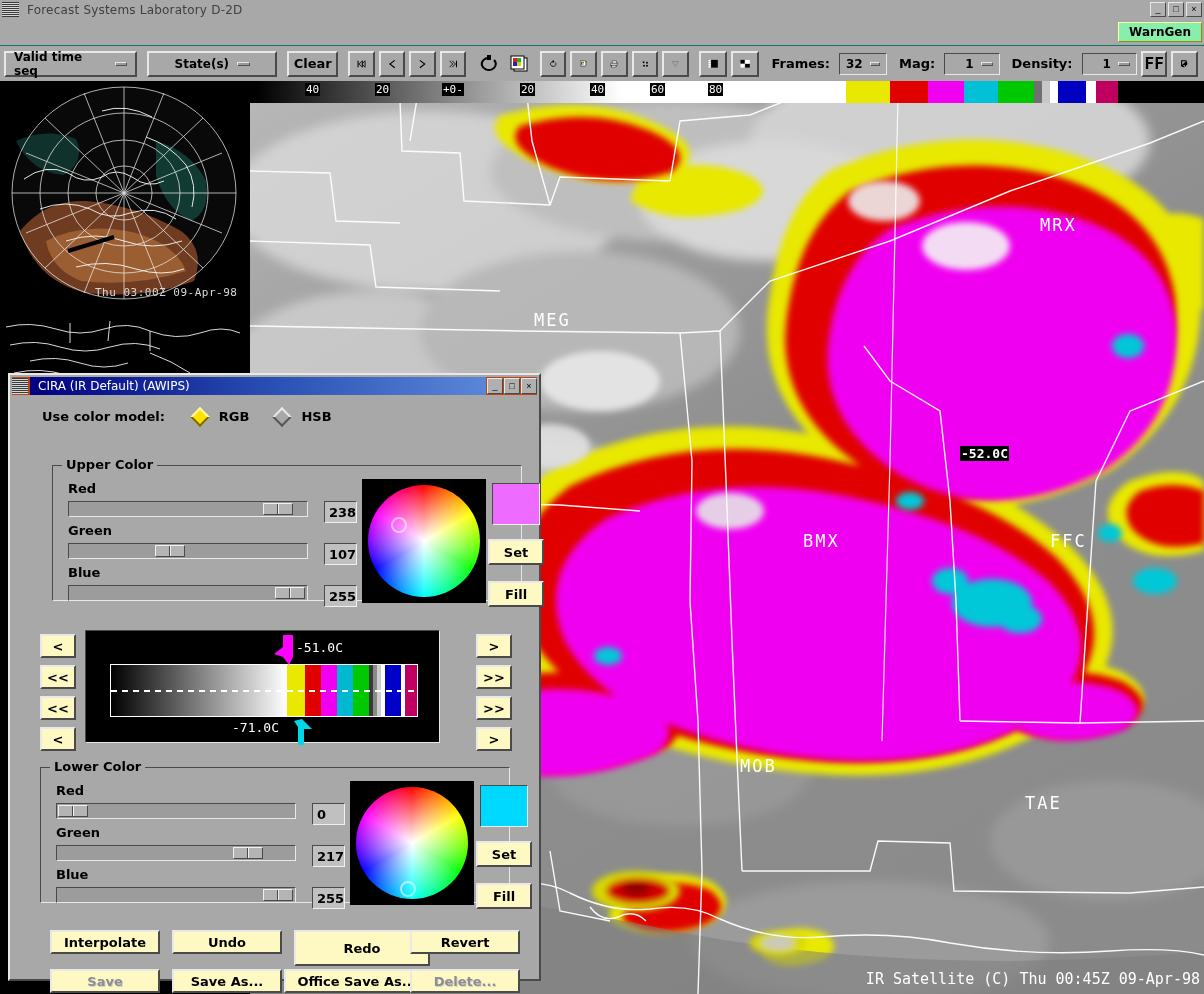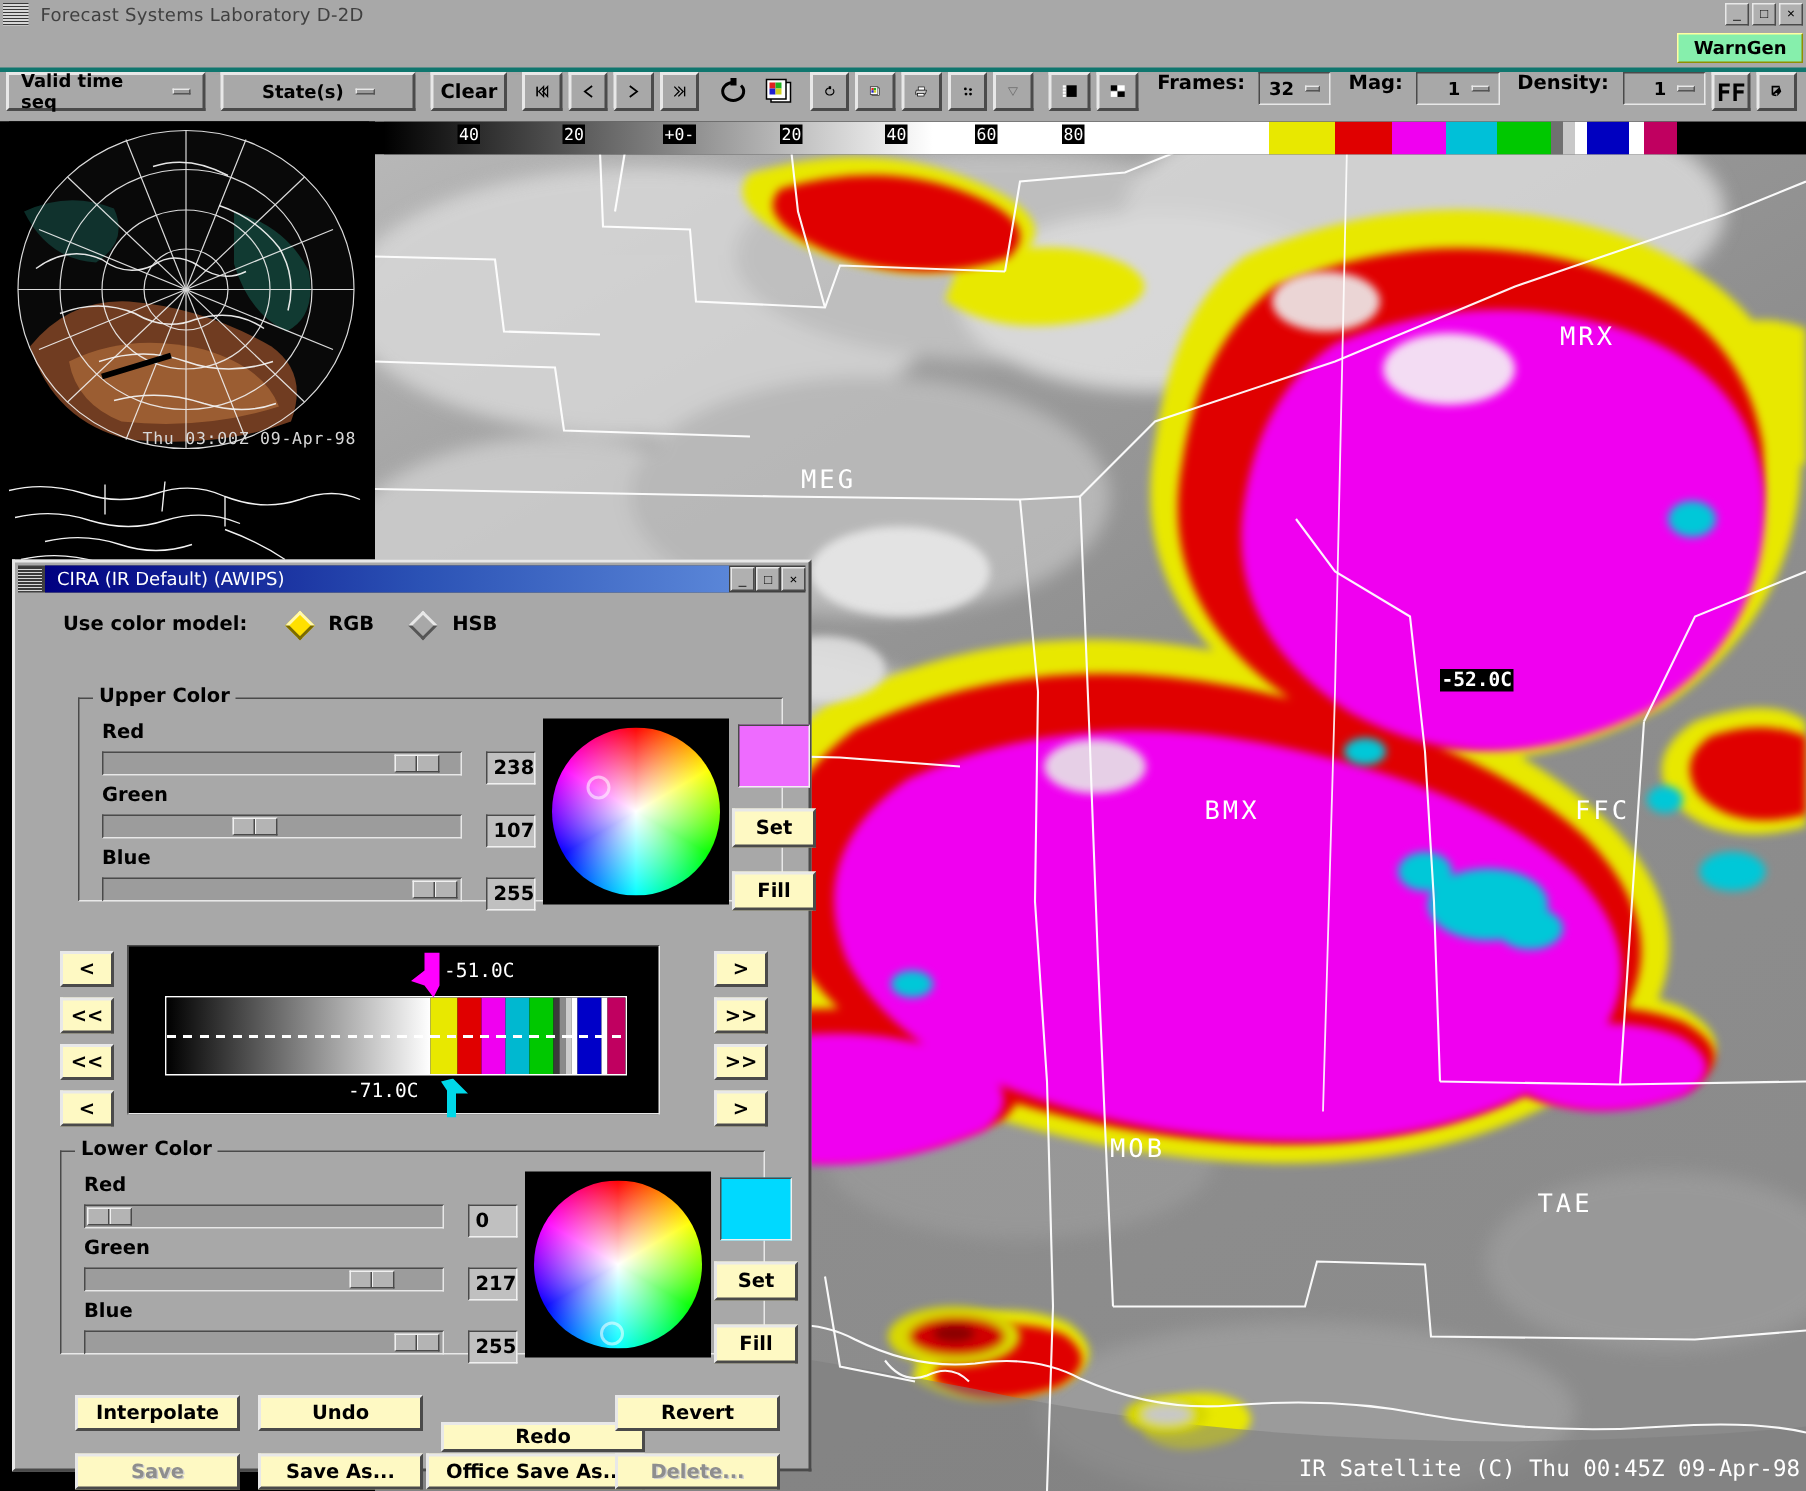--- a/index.html
+++ b/index.html
@@ -60,22 +60,22 @@
     position:absolute; right:2px; top:22px;
     background:#86efac; color:#000; font-weight:bold; font-size:12px;
     padding:2px 10px; font-family:"DejaVu Sans", sans-serif;
     border-top:1px solid #ffffa0; border-left:1px solid #ffffa0;
     border-right:1px solid #909000; border-bottom:1px solid #909000;
   }
 
   
   #toolbar {
     position:absolute; left:0; top:45px; width:1204px; height:36px;
-    background:#a8a8a8; display:flex; padding-left:4px; gap:4px;
-    border-top:3px solid #0f766e;
+    background:#a8a8a8; display:flex; align-items:center; padding-left:4px; gap:4px;
+    border-top:1px solid #0f766e;
   }
   .tb-opt {
     height:26px; background:#a8a8a8; display:flex; align-items:center;
     justify-content:center; gap:8px; font-size:12px; font-weight:bold;
     font-family:"DejaVu Sans", sans-serif; color:#000; padding:0 8px; position:relative;
   }
   .tb-opt .dash { width:13px; height:4px; background:#9a9a9a;
       border-top:1px solid #e8e8e8; border-left:1px solid #e8e8e8;
       border-right:1px solid #555; border-bottom:1px solid #555; }
   .tb-btn {
@@ -129,21 +129,21 @@
 
   
   #cira {
     position:absolute; left:8px; top:373px; width:533px; height:608px;
     background:#a8a8a8;
     border-top:2px solid #e8e8e8; border-left:2px solid #e8e8e8;
     border-right:2px solid #4a4a4a; border-bottom:2px solid #4a4a4a;
   }
   #cira-tb {
     position:absolute; left:2px; top:2px; width:525px; height:18px;
-    display:flex; align-items:center; background:#404040;
+    display:flex; align-items:center; background:#c2410c;
   }
   #cira-tb .grip {
     width:16px; height:16px; background:#b8b8b8;
     background-image: repeating-linear-gradient(to bottom,#3a3a3a 0px,#3a3a3a 1px,#d8d8d8 1px,#d8d8d8 2px);
   }
   #cira-tb .bar {
     flex:1; height:18px; margin-left:2px;
     background:linear-gradient(to right,#000080 0%,#2b52b5 55%,#5a86d8 100%);
     display:flex; align-items:center;
   }
@@ -769,21 +769,21 @@
           </div>
         </div>
         <div class="swatch" id="loSw" style="position: absolute; left: 440px; top: 26px; background: rgb(0, 217, 255);"></div>
         <div class="mbtn" style="position:absolute;left:436px;top:82px;width:56px;height:26px">Set</div>
         <div class="mbtn" style="position:absolute;left:436px;top:124px;width:56px;height:26px">Fill</div>
       </div>
 
       <div>
         <div class="mbtn" style="position:absolute;left:38px;top:533px;width:110px;height:24px">Interpolate</div>
         <div class="mbtn" style="position:absolute;left:160px;top:533px;width:110px;height:24px">Undo</div>
-        <div class="mbtn" style="position:absolute;left:282px;top:551px;width:136px;height:20px">Redo</div>
+        <div class="mbtn" style="position:absolute;left:282px;top:533px;width:136px;height:36px">Redo</div>
         <div class="mbtn" style="position:absolute;left:398px;top:533px;width:110px;height:24px">Revert</div>
         <div class="mbtn dis" style="position:absolute;left:38px;top:572px;width:110px;height:24px">Save</div>
         <div class="mbtn" style="position:absolute;left:160px;top:572px;width:110px;height:24px">Save As...</div>
         <div class="mbtn" style="position:absolute;left:272px;top:572px;width:146px;height:24px">Office Save As...</div>
         <div class="mbtn dis" style="position:absolute;left:398px;top:572px;width:110px;height:24px">Delete...</div>
       </div>
 
     </div>
   </div>
 

